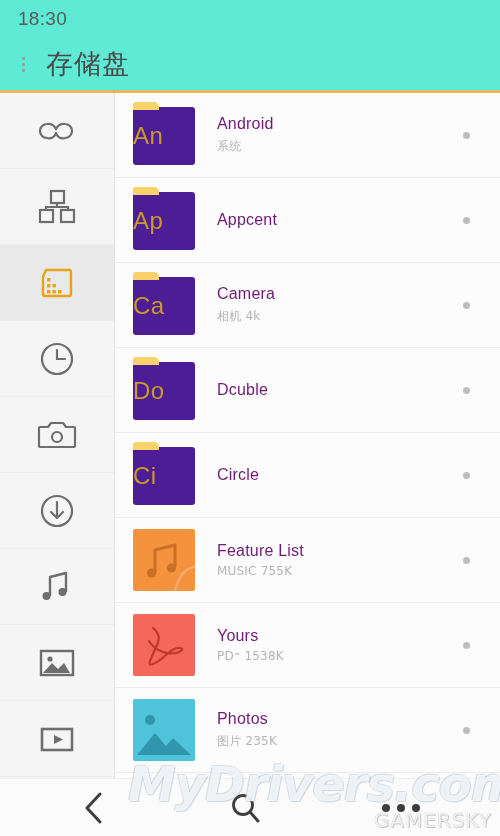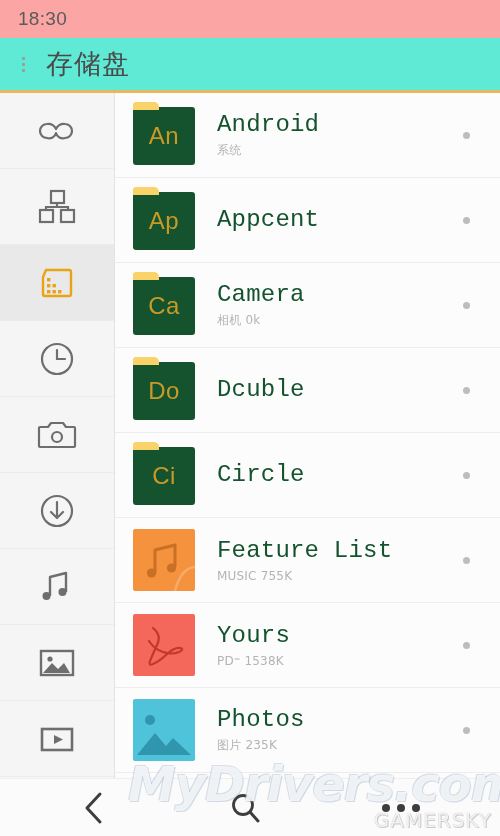--- a/index.html
+++ b/index.html
@@ -13,21 +13,21 @@
     position: relative;
     width: 500px; height: 836px;
     background: #fbfbfb;
     overflow: hidden;
   }
 
   
   #status-bar {
     position: absolute; top: 0; left: 0;
     width: 500px; height: 38px;
-    background: #fca5a5;
+    background: #5eead4;
     display: flex; align-items: center;
     padding: 0 13px 0 18px;
   }
   #status-time {
     font-size: 19px; color: #5a5a5a; letter-spacing: .3px;
   }
   #status-right {
     margin-left: auto;
     display: flex; align-items: center; gap: 7px;
   }
@@ -98,25 +98,25 @@
     position: relative;
   }
   .f-icon {
     width: 62px; height: 62px;
     flex: 0 0 62px;
     position: relative;
   }
   
   .folder {
     width: 62px; height: 58px;
-    background: #14532d;
+    background: #4c1d95;
     border-radius: 3px;
     position: relative;
     margin-top: 3px;
-    display: flex; align-items: center; justify-content: center;
+    display: flex; align-items: center; justify-content: flex-start;
   }
   .folder::before {
     content: ""; position: absolute;
     top: -5px; left: 0;
     width: 26px; height: 8px;
     background: #f9d26a;
     border-radius: 3px 5px 0 0;
   }
   .folder-abbr {
     font-size: 24px; color: #c99a28;
@@ -129,24 +129,23 @@
     border-radius: 2px;
     position: relative; overflow: hidden;
     display: flex; align-items: center; justify-content: center;
   }
   .f-text {
     margin-left: 22px;
     display: flex; flex-direction: column; justify-content: center;
     flex: 1; min-width: 0;
   }
   .f-name {
-    font-size: 24px; color: #14532d;
+    font-size: 16px; color: #701a75;
     line-height: 1.15; letter-spacing: .2px;
     white-space: nowrap;
-    font-family: Liberation Mono, monospace;
   }
   .f-sub {
     font-size: 12px; color: #b4b4b4;
     margin-top: 4px; letter-spacing: .2px;
     font-family: "DejaVu Sans", "Liberation Sans", sans-serif;
     white-space: nowrap;
   }
   .row-dot {
     width: 7px; height: 7px; border-radius: 50%;
     background: #bdbdbd;
@@ -347,21 +346,21 @@
       </div>
 
       <div class="file-row">
         <div class="f-icon">
           <div class="folder">
               <span class="folder-abbr">Ca</span>
             </div>
         </div>
         <div class="f-text">
           <span class="f-name">Camera</span>
-          <span class="f-sub">相机 0k</span>
+          <span class="f-sub">相机 4k</span>
         </div>
         <span class="row-dot"></span>
       </div>
 
       <div class="file-row">
         <div class="f-icon">
           <div class="folder">
               <span class="folder-abbr">Do</span>
             </div>
         </div>

